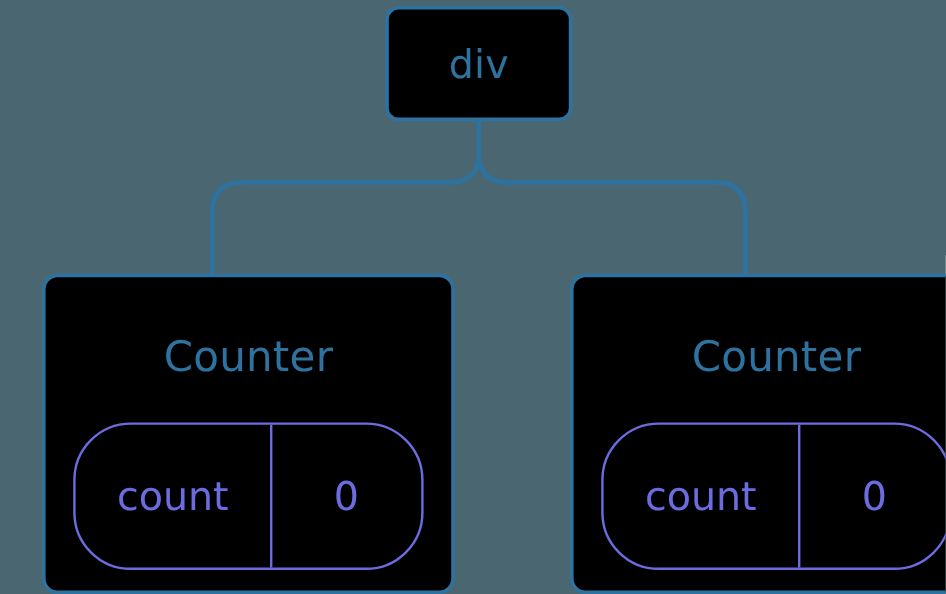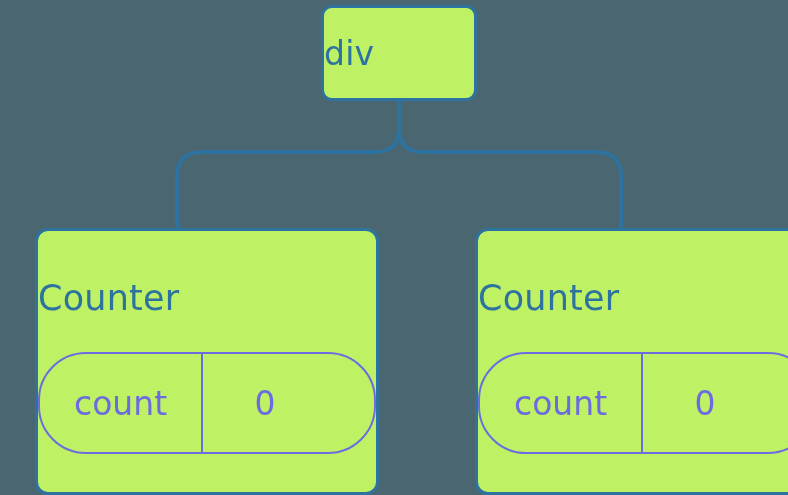--- a/index.html
+++ b/index.html
@@ -28,25 +28,26 @@
     left: 0;
     top: 0;
     width: 788px;
     height: 495px;
     pointer-events: none;
   }
 
   
   .node-box {
     position: absolute;
-    background: #bef264;
+    background: #000000;
     border: 3px solid #2e72a0;
     box-sizing: border-box;
     display: flex;
     flex-direction: column;
+    align-items: center;
   }
 
   
   #node-div {
     left: 321px;
     top: 5px;
     width: 156px;
     height: 96px;
     border-radius: 11px;
     justify-content: center;
@@ -74,21 +75,21 @@
     color: #2e72a0;
     font-size: 35px;
     line-height: 1;
     margin-top: 50px;
     letter-spacing: 0.2px;
   }
 
   
   .state-pill {
     margin-top: 36px;
-    height: 102px;
+    height: 123px;
     border: 2px solid #6c6ce0;
     border-radius: 48px;
     box-sizing: border-box;
     display: flex;
     align-items: stretch;
     background: transparent;
   }
   .state-pill-key {
     display: flex;
     align-items: center;

